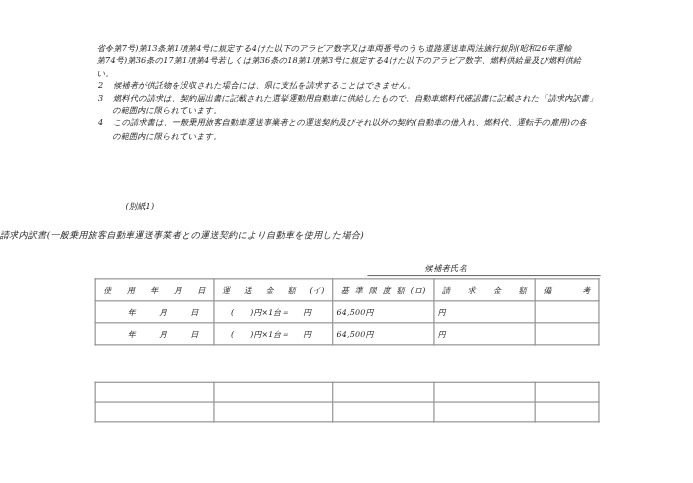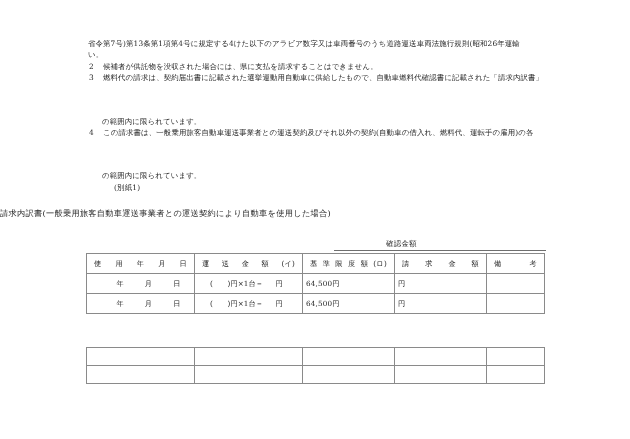--- a/index.html
+++ b/index.html
@@ -14,20 +14,21 @@
     font-family: "DejaVu Serif", "Liberation Serif", serif;
     color: #1a1a1a;
     -webkit-font-smoothing: antialiased;
   }
   .page {
     position: relative;
     width: 630px;
     height: 439px;
     background: #ffffff;
     box-sizing: border-box;
+    font-style: italic;
   }
 
   
   .notes {
     position: absolute;
     left: 88px;
     top: 38px;
     width: 458px;
   }
   .note-line {
@@ -51,21 +52,20 @@
     width: 14px;
     text-align: left;
     padding-left: 1px;
   }
   .note-body {
     flex: 1 1 auto;
     text-align: justify;
   }
   .note-cont {
     padding-left: 14px;
-    margin-top: 32px;
   }
 
   
   .attach-label {
     position: absolute;
     left: 78px;
     top: 183px;
     font-size: 7.4px;
     letter-spacing: 0.2px;
     color: #1f1f1f;
@@ -183,20 +183,21 @@
     color: #1f1f1f;
   }
 </style>
 </head>
 <body>
 
 <div class="page">
 
   <div class="notes">
     <div class="note-line">省令第7号)第13条第1項第4号に規定する4けた以下のアラビア数字又は車両番号のうち道路運送車両法施行規則(昭和26年運輸</div>
+    <div class="note-line">第74号)第36条の17第1項第4号若しくは第36条の18第1項第3号に規定する4けた以下のアラビア数字、燃料供給量及び燃料供給</div>
     <div class="note-line">い。</div>
 
     <div class="note-item">
       <div class="note-num">2</div>
       <div class="note-body">候補者が供託物を没収された場合には、県に支払を請求することはできません。</div>
     </div>
 
     <div class="note-item">
       <div class="note-num">3</div>
       <div class="note-body">燃料代の請求は、契約届出書に記載された選挙運動用自動車に供給したもので、自動車燃料代確認書に記載された「請求内訳書」</div>
@@ -207,21 +208,21 @@
       <div class="note-num">4</div>
       <div class="note-body">この請求書は、一般乗用旅客自動車運送事業者との運送契約及びそれ以外の契約(自動車の借入れ、燃料代、運転手の雇用)の各</div>
     </div>
     <div class="note-line note-cont">の範囲内に限られています。</div>
   </div>
 
   <div class="attach-label">(別紙1)</div>
   <div class="form-title">請求内訳書(一般乗用旅客自動車運送事業者との運送契約により自動車を使用した場合)</div>
 
   <div class="candidate-row">
-    <span class="candidate-label">確認金額</span>
+    <span class="candidate-label">候補者氏名</span>
   </div>
 
   <table class="claim">
     <tbody>
       <tr>
         <td class="c-date">
           <div class="spread">
             <span>使</span>
             <span>用</span>
             <span>年</span>

